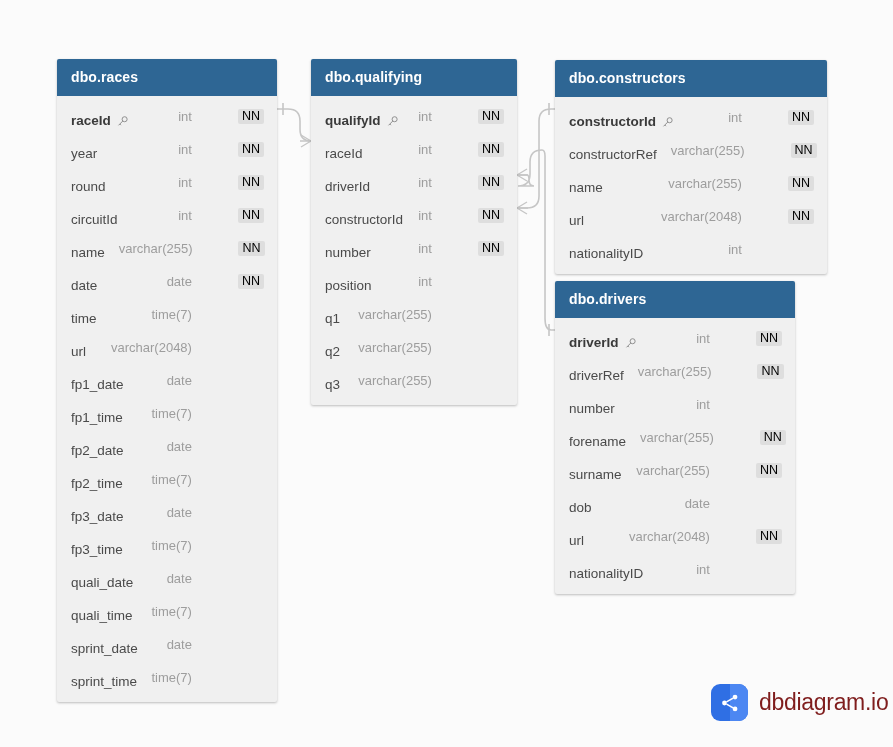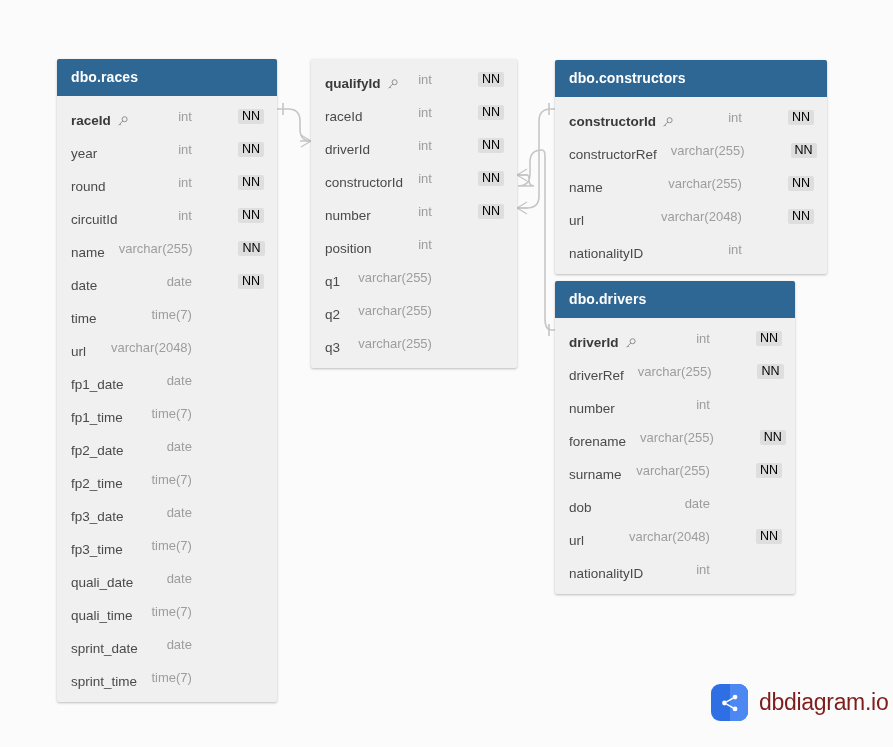--- a/index.html
+++ b/index.html
@@ -369,20 +369,21 @@
             </span>
             <span class="spacer"></span>
             <span class="field-meta">
               <span class="field-type">time(7)</span>
               <span class="nn-badge hidden">NN</span>
             </span>
           </div>
         </div>
       </div>
       <div class="table-card" style="left: 311px; top: 59px; width: 206px;">
+        <div class="table-header">dbo.qualifying</div>
         <div class="table-body">
           <div class="field-row is-pk">
             <span class="field-name">
               <span>qualifyId</span>
               <span class="key-icon">
                 <svg width="13" height="13" viewBox="0 0 16 16" aria-hidden="true">
                   <g fill="none" stroke="#8d8d8d" stroke-width="1.2">
                     <circle cx="10.6" cy="5.2" r="3.1"></circle>
                     <path d="M8.4 7.4 L3.1 12.7"></path>
                     <path d="M4.7 11.1 L6.1 12.5"></path>

